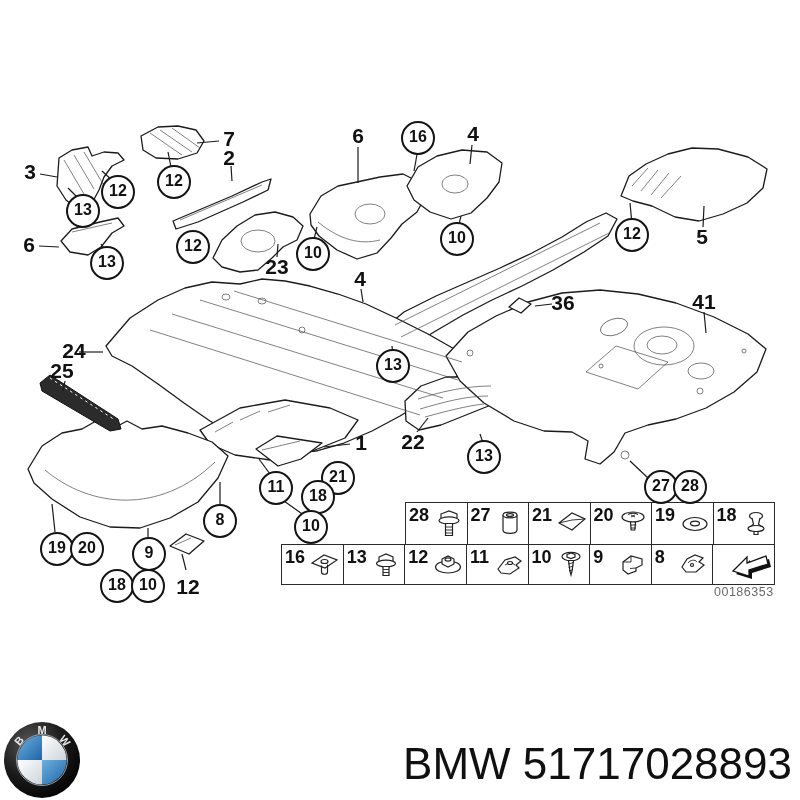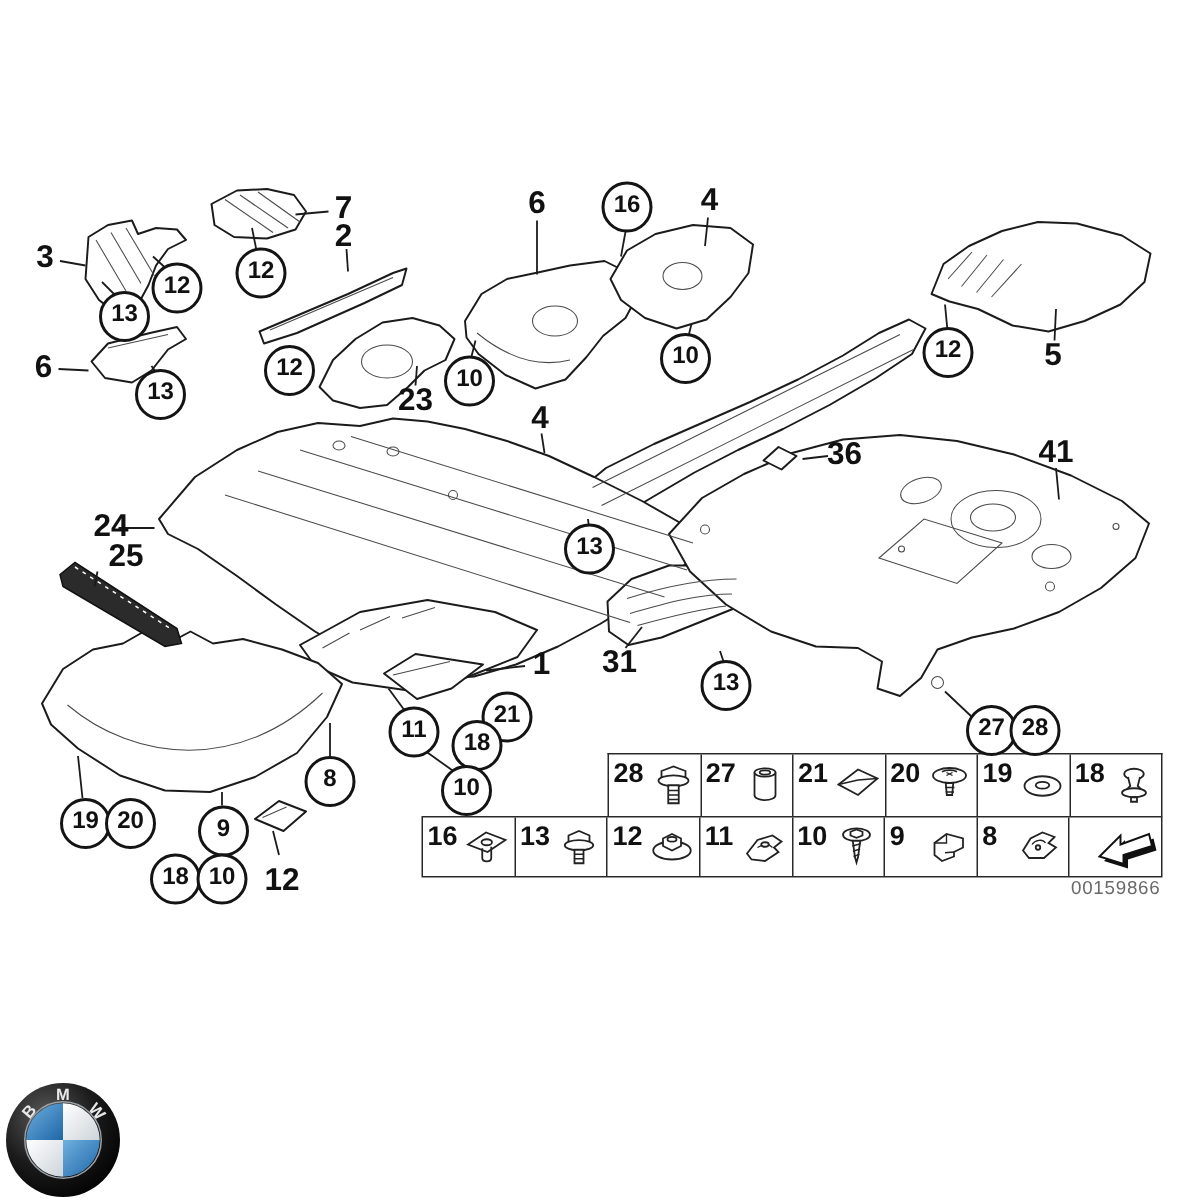--- a/index.html
+++ b/index.html
@@ -170,25 +170,25 @@
   <div class="pl" style="left:30px;top:172px">3</div>
   <div class="pl" style="left:229px;top:139px">7</div>
   <div class="pl" style="left:229px;top:158px">2</div>
   <div class="pl" style="left:358px;top:136px">6</div>
   <div class="pl" style="left:473px;top:134px">4</div>
   <div class="pl" style="left:702px;top:237px">5</div>
   <div class="pl" style="left:29px;top:245px">6</div>
   <div class="pl" style="left:277px;top:267px">23</div>
   <div class="pl" style="left:360px;top:279px">4</div>
   <div class="pl" style="left:74px;top:351px">24</div>
-  <div class="pl" style="left:84px;top:371px">25</div>
+  <div class="pl" style="left:62px;top:371px">25</div>
   <div class="pl" style="left:563px;top:303px">36</div>
   <div class="pl" style="left:704px;top:302px">41</div>
   <div class="pl" style="left:361px;top:443px">1</div>
-  <div class="pl" style="left:413px;top:442px">31</div>
+  <div class="pl" style="left:413px;top:442px">22</div>
   <div class="pl" style="left:188px;top:587px">12</div>
 
   <div class="lrow r1">
     <div class="lcell">
       <span class="lnum">28</span>
       <svg class="licon" width="34" height="34" viewBox="0 0 34 34">
         <g fill="#fff" stroke="#222" stroke-width="1.2">
           <polygon points="9,7 17,4 25,7 25,12 17,15 9,12"></polygon>
           <ellipse cx="17" cy="13.5" rx="10" ry="3.6"></ellipse>
           <path d="M13.5,16.5 h7 v12 h-7 z"></path>
@@ -322,21 +322,21 @@
       </svg>
     </div>
     <div class="lcell">
       <svg class="licon" width="44" height="34" viewBox="0 0 44 34">
         <polygon points="7,26 21,12 21,18 40,11 42,19 23,25 23,31" fill="#111"></polygon>
         <polygon points="4,23 18,9 18,15 37,8 39,16 20,22 20,28" fill="#fff" stroke="#111" stroke-width="1.3"></polygon>
       </svg>
     </div>
   </div>
 
-  <div class="imgcode">00159866</div>
+  <div class="imgcode">00186353</div>
 
   <svg class="roundel" width="78" height="78" viewBox="0 0 78 78">
     <defs>
       <radialGradient id="ringG" cx="35%" cy="30%" r="80%">
         <stop offset="0%" stop-color="#5a5a5a"></stop>
           <stop offset="55%" stop-color="#1a1a1a"></stop>
           <stop offset="100%" stop-color="#000"></stop>
       </radialGradient>
       <linearGradient id="blueG" x1="0" y1="0" x2="1" y2="1">
         <stop offset="0%" stop-color="#6FB0DE"></stop>
@@ -353,14 +353,15 @@
     <path d="M39,39 L63.5,39 A24.5,24.5 0 0 0 39,14.5 Z" fill="url(#whiteG)"></path>
     <path d="M39,39 L14.5,39 A24.5,24.5 0 0 0 39,63.5 Z" fill="url(#whiteG)"></path>
     <path d="M39,39 L39,63.5 A24.5,24.5 0 0 0 63.5,39 Z" fill="url(#blueG)"></path>
     <g fill="#e9e9e9" font-family="Liberation Sans, sans-serif" font-size="11" font-weight="bold" text-anchor="middle">
       <text x="16.5" y="23.5" transform="rotate(-50 16.5 20)">B</text>
       <text x="39" y="12.5">M</text>
       <text x="61.5" y="23.5" transform="rotate(50 61.5 20)">W</text>
     </g>
   </svg>
 
+  <div class="brandline">BMW 51717028893</div>
 
 </div>
 
 </body></html>

